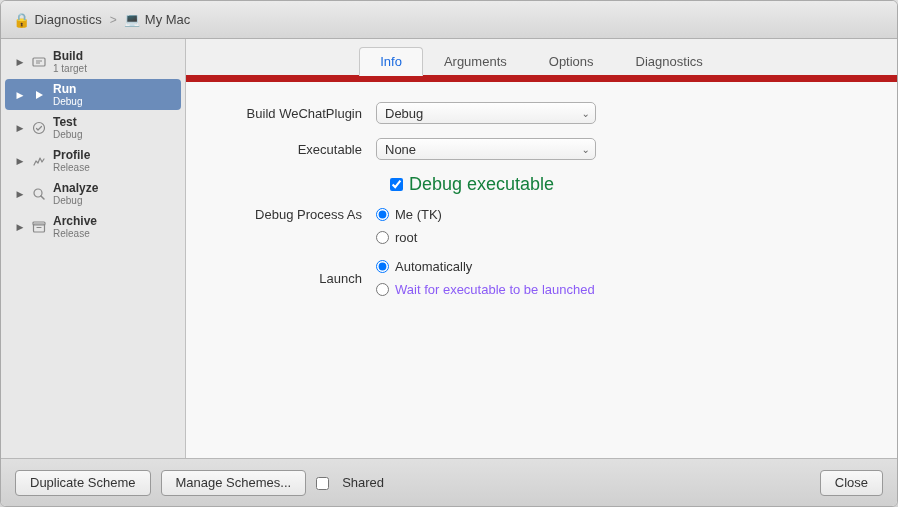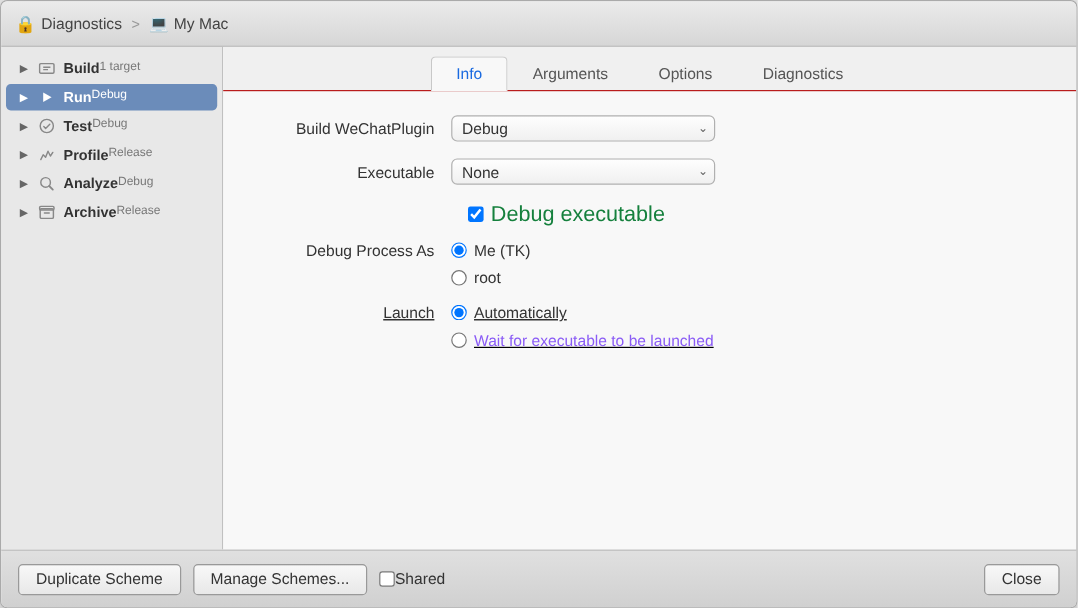--- a/index.html
+++ b/index.html
@@ -94,20 +94,21 @@
       height: 16px;
       margin: 0 4px;
       display: flex;
       align-items: center;
       justify-content: center;
       flex-shrink: 0;
     }
 
     .sidebar-item-text {
       display: flex;
+      flex-direction: column;
       margin-left: 2px;
     }
     .sidebar-item-name {
       font-size: 12px;
       font-weight: 600;
       color: #333;
     }
     .sidebar-item-sub {
       font-size: 10px;
       color: #777;
@@ -121,21 +122,21 @@
       background: #f8f8f8;
     }
 
     
     .tab-bar {
       display: flex;
       align-items: center;
       justify-content: center;
       gap: 0;
       padding: 8px 0 0 0;
-      border-bottom: 1px solid #b91c1c;
+      border-bottom: 7px solid #b91c1c;
       background: #f0f0f0;
       flex-shrink: 0;
     }
 
     .tab {
       padding: 6px 20px;
       font-size: 13px;
       color: #555;
       cursor: pointer;
       border: 1px solid transparent;
@@ -265,22 +266,22 @@
       color: #333;
       cursor: pointer;
     }
 
     .footer-spacer {
       flex: 1;
     }
 
     .checkbox-shared {
       display: flex;
-      align-items: center;
-      gap: 0;
+      align-items: flex-end;
+      gap: 13px;
       font-size: 13px;
       color: #333;
     }
     @keyframes blink {
       50% { opacity: 0; }
     }
     .play-triangle-white {
       width: 0;
       height: 0;
       border-top: 4px solid transparent;
@@ -442,21 +443,21 @@
               <input type="radio" name="debug-process" checked="" id="me-radio" style="">
               <label class="radio-label" for="me-radio">Me (TK)</label>
             </div>
             <div class="radio-row">
               <input type="radio" name="debug-process" id="root-radio" style="">
               <label class="radio-label" for="root-radio">root</label>
             </div>
           </div>
         </div>
 
-        <div class="form-row" style="align-items: flex-start; margin-top: 6px; text-decoration: underline;">
+        <div class="form-row" style="align-items: center; margin-top: 6px;">
           <div class="form-label">Launch</div>
           <div class="radio-group">
             <div class="radio-row">
               <input type="radio" name="launch" checked="" id="auto-radio" style="">
               <label class="radio-label" for="auto-radio">Automatically</label>
             </div>
             <div class="radio-row">
               <input type="radio" name="launch" id="wait-radio" style="">
               <label class="radio-label disabled" for="wait-radio">Wait for executable to be launched</label>
             </div>

